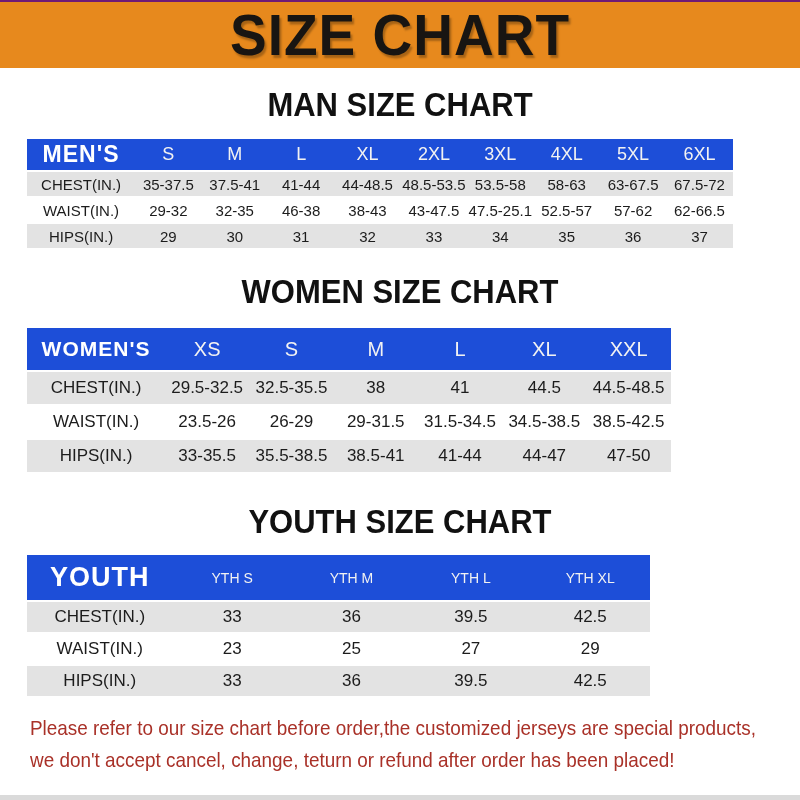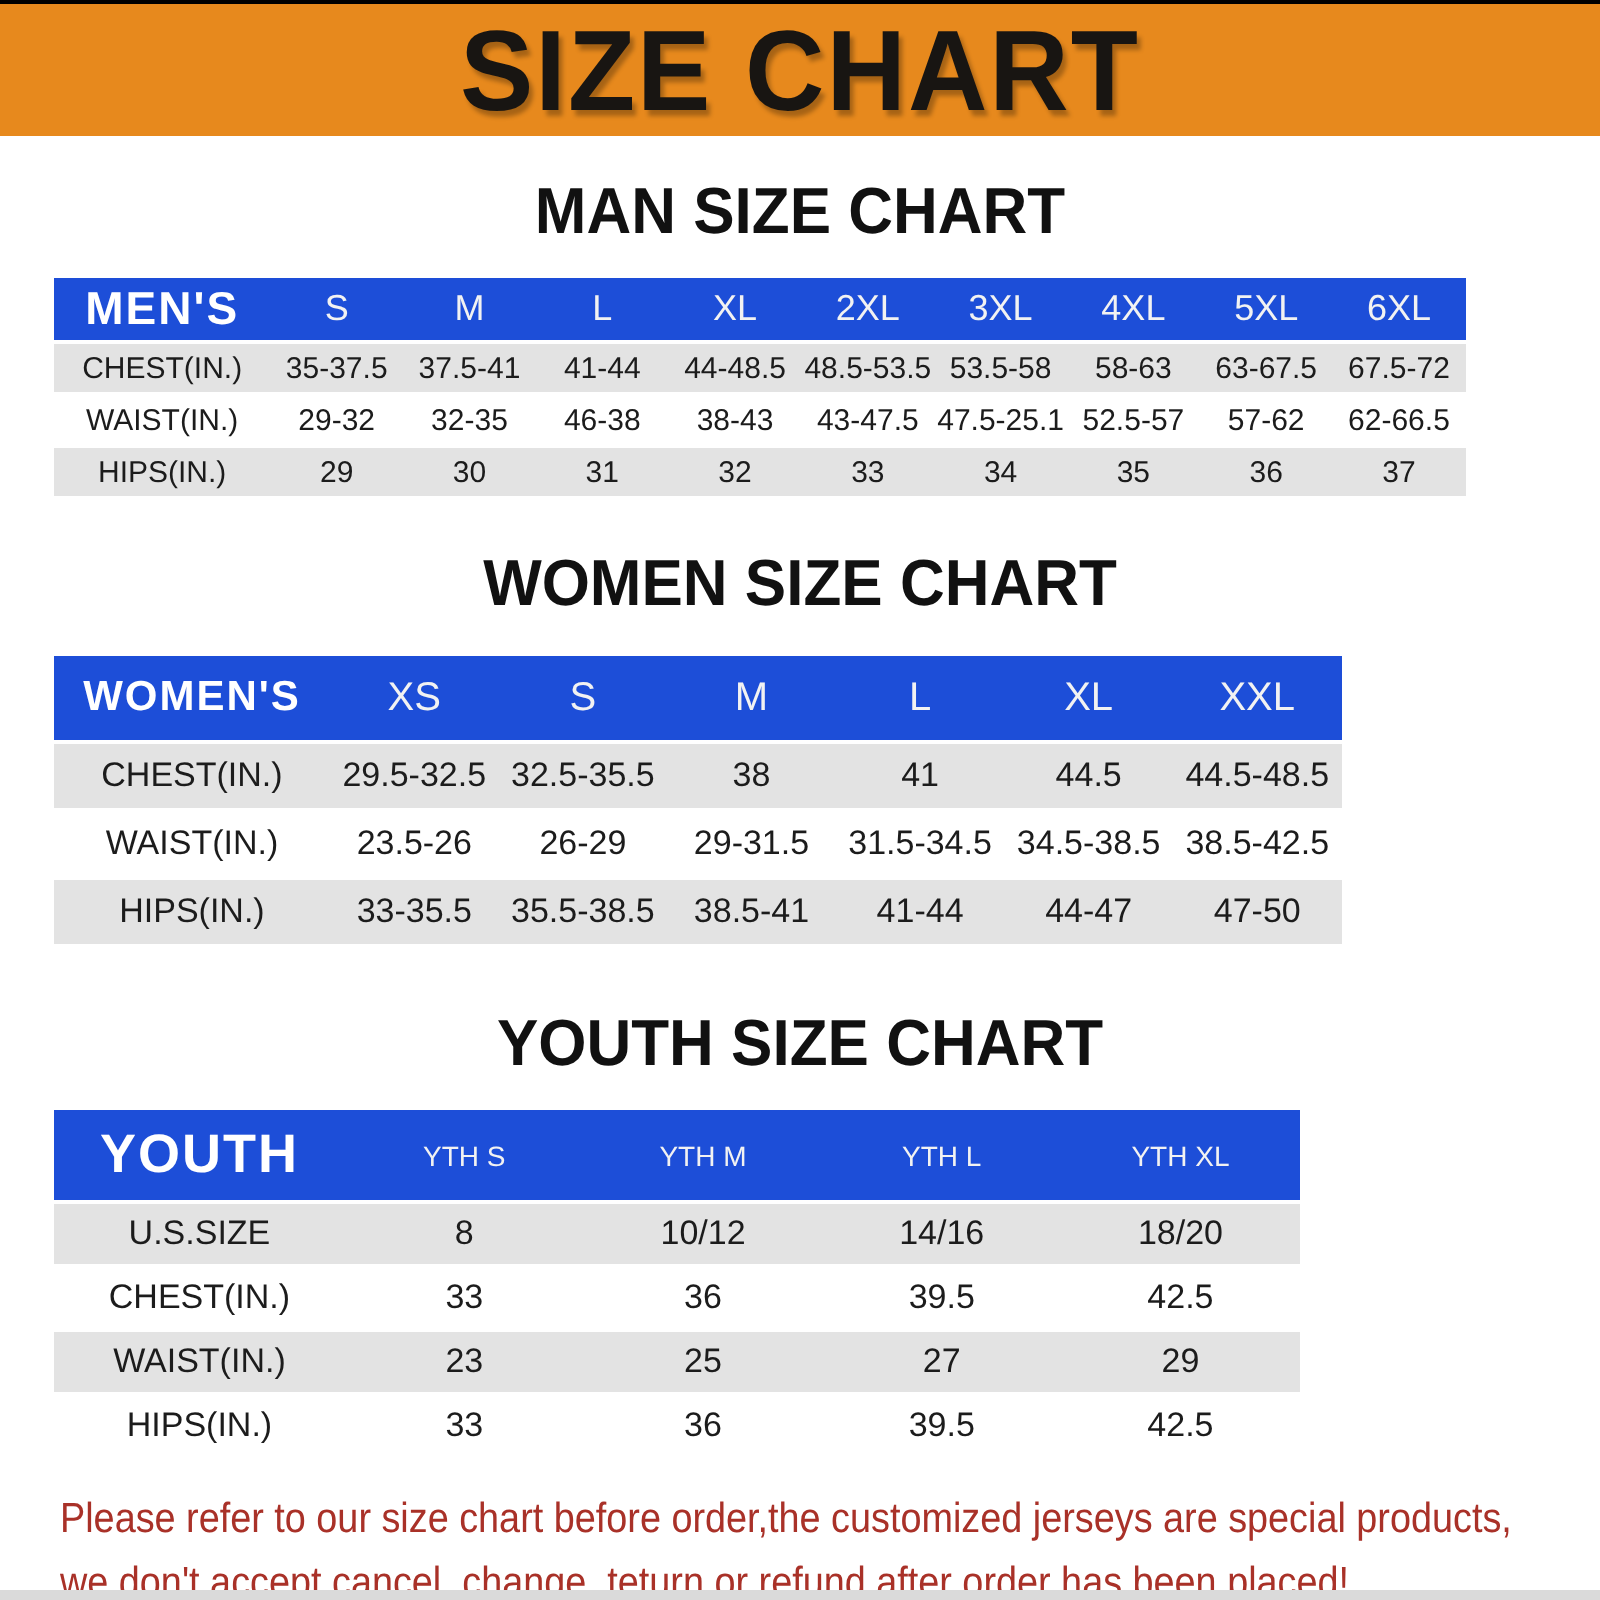--- a/index.html
+++ b/index.html
@@ -9,21 +9,21 @@
     background: #ffffff;
     position: relative;
     overflow: hidden;
   }
   .page { width: 800px; height: 800px; position: relative; }
 
   
   .banner {
     height: 68px;
     background: #E7891D;
-    border-top: 2px solid #000000;
+    border-top: 2px solid #701a75;
     display: flex;
     align-items: center;
     justify-content: center;
   }
   .banner h1 {
     font-size: 55px;
     font-weight: 800;
     color: #181512;
     letter-spacing: 1px;
     transform: scaleY(1.04);
@@ -264,27 +264,20 @@
           <tr>
             <th>YOUTH</th>
             <th>YTH S</th>
             <th>YTH M</th>
             <th>YTH L</th>
             <th>YTH XL</th>
           </tr>
         </thead>
         <tbody>
           <tr>
-            <th>U.S.SIZE</th>
-            <td>8</td>
-            <td>10/12</td>
-            <td>14/16</td>
-            <td>18/20</td>
-          </tr>
-          <tr>
             <th>CHEST(IN.)</th>
             <td>33</td>
             <td>36</td>
             <td>39.5</td>
             <td>42.5</td>
           </tr>
           <tr>
             <th>WAIST(IN.)</th>
             <td>23</td>
             <td>25</td>

